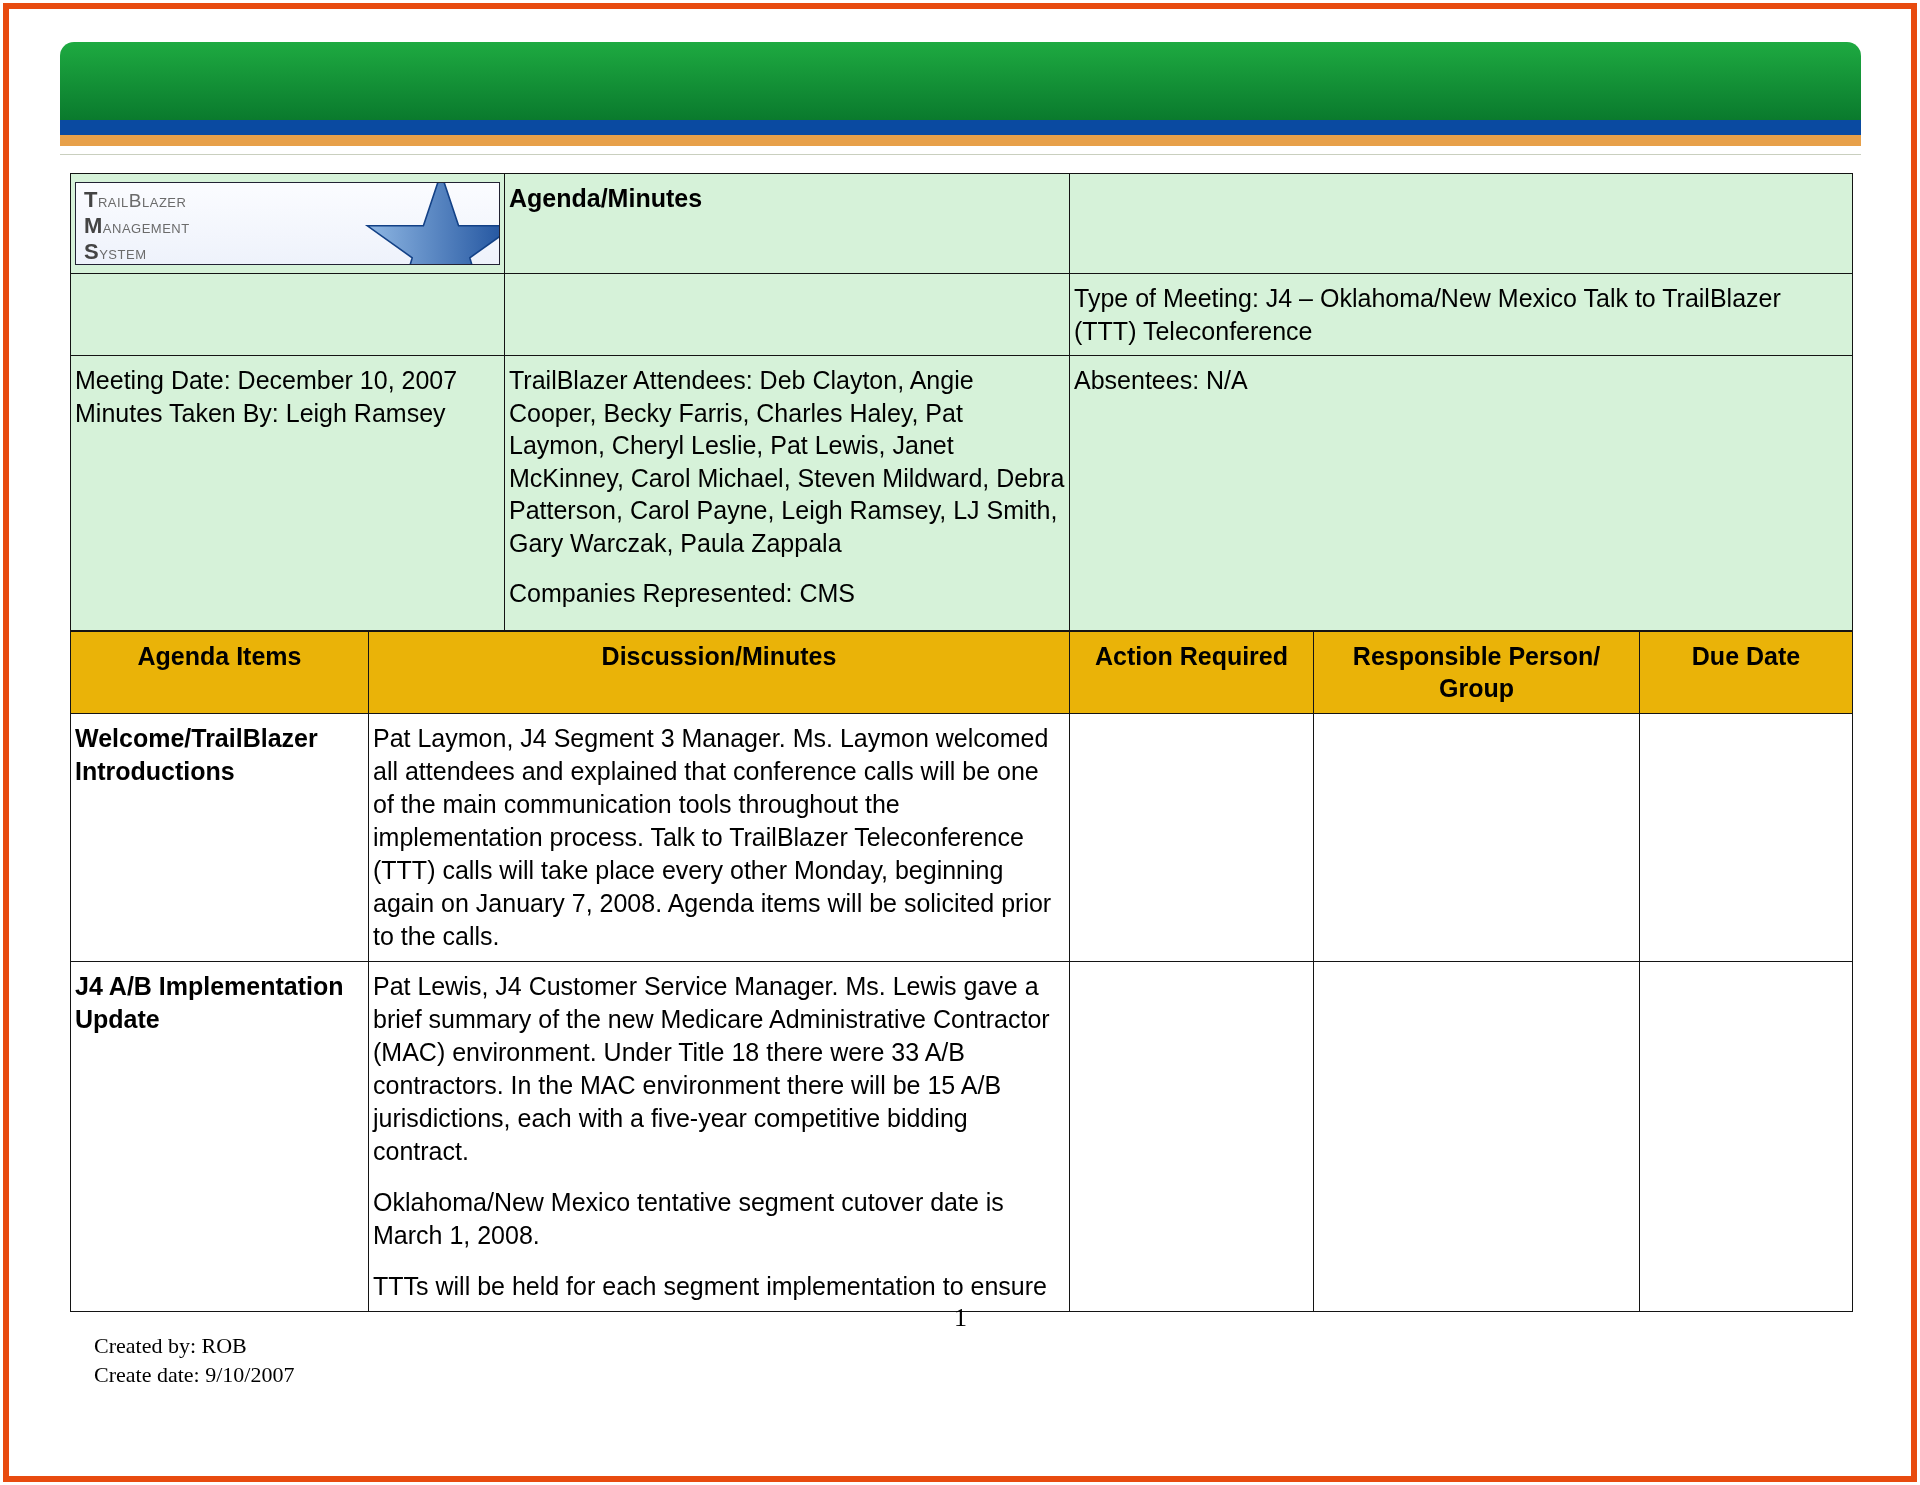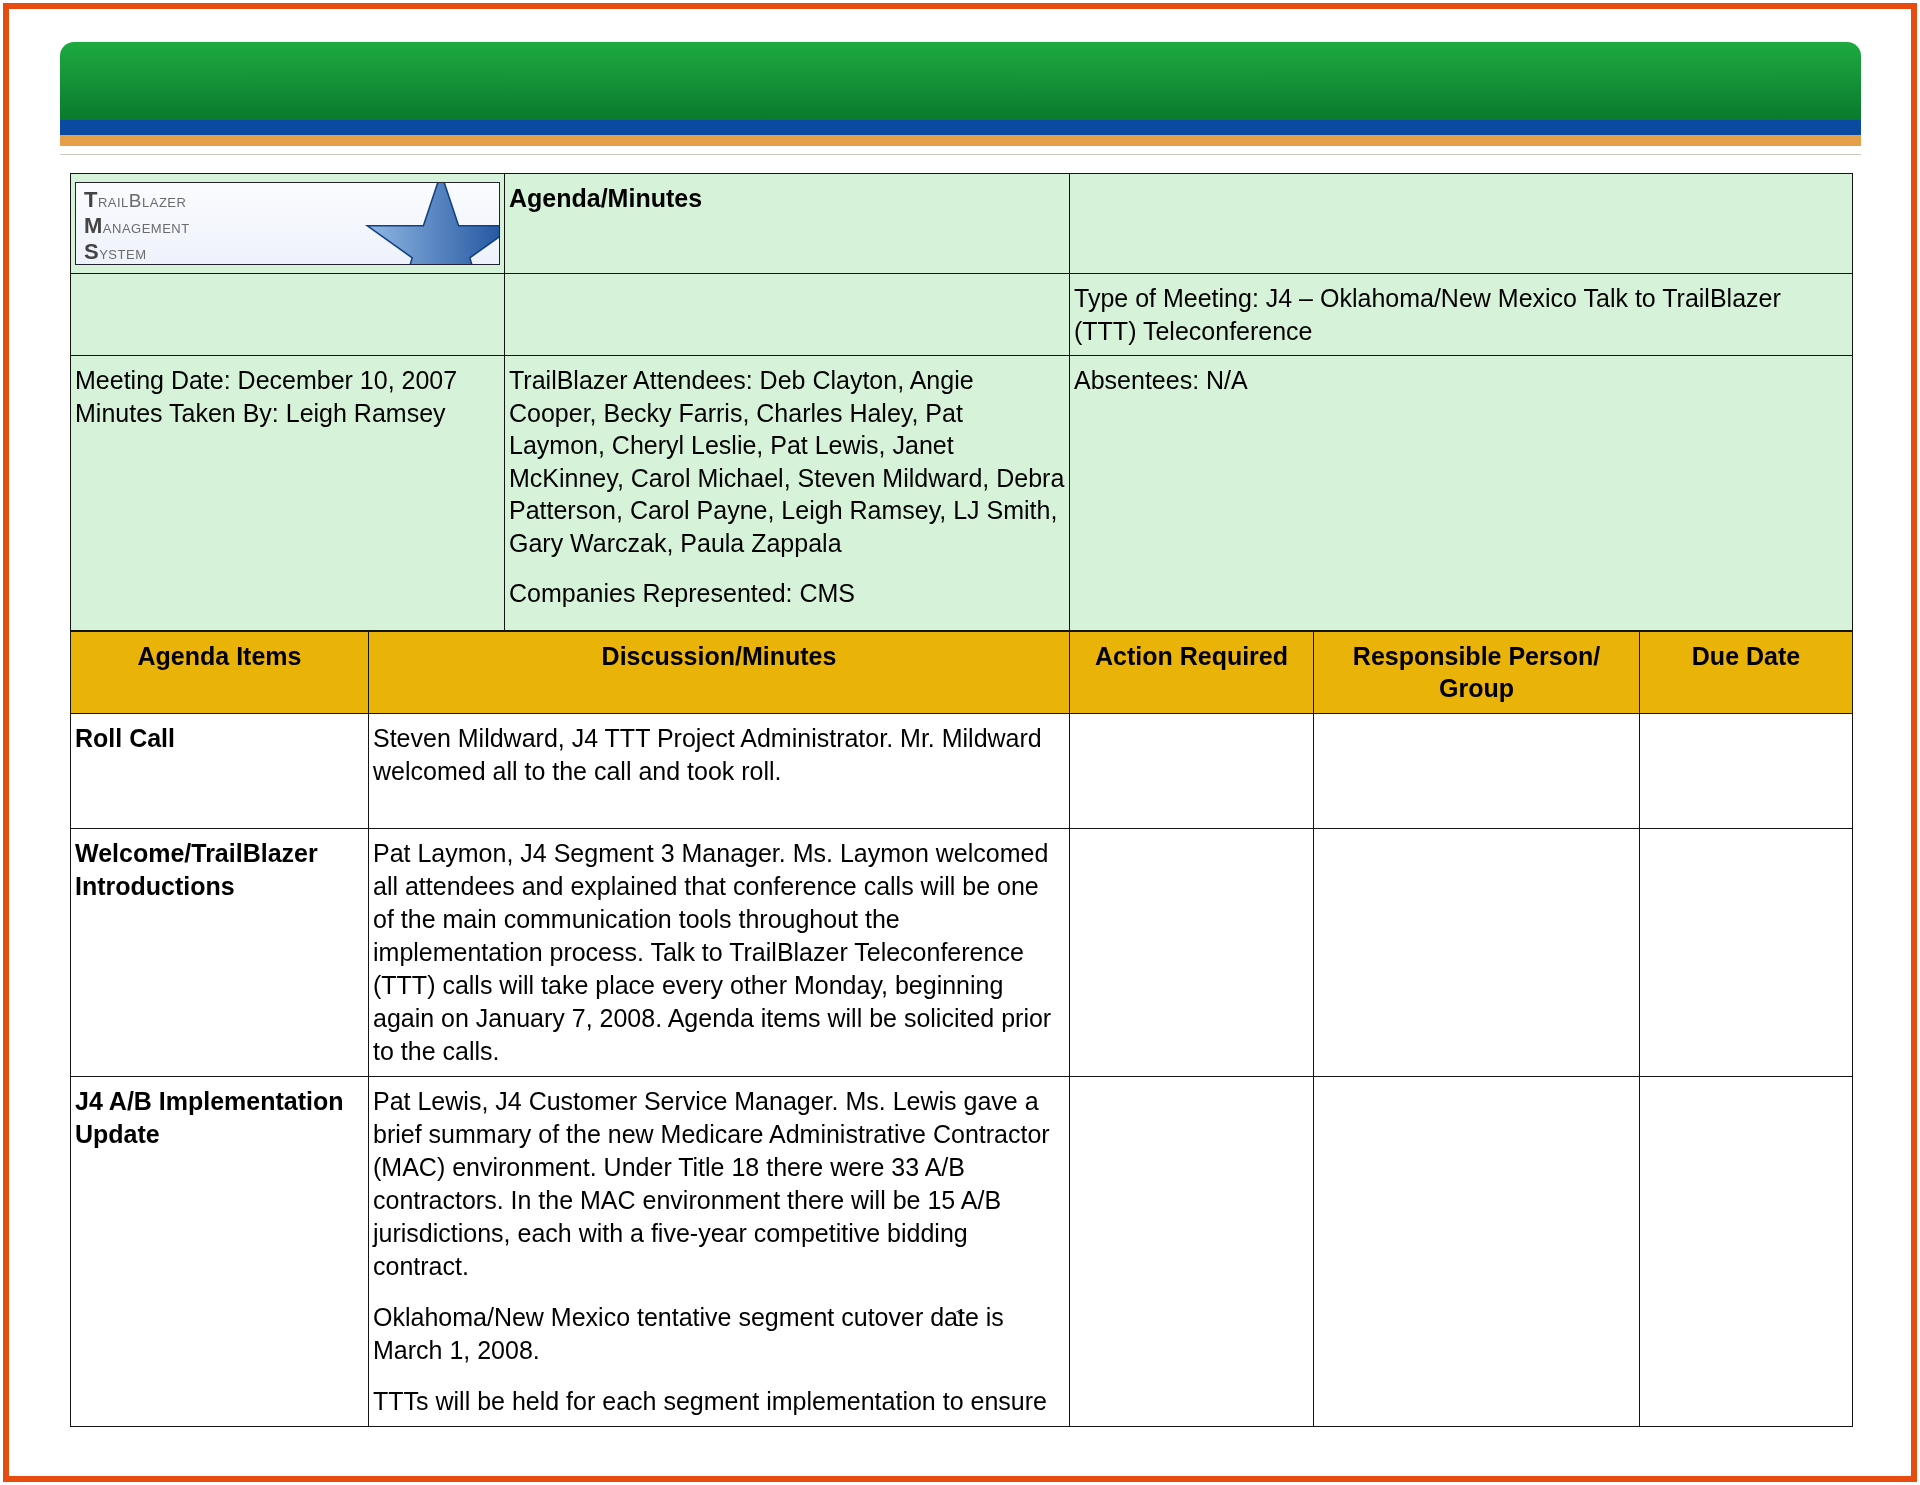--- a/index.html
+++ b/index.html
@@ -221,29 +221,20 @@
     </colgroup>
     <tbody>
         <tr class="hdr-row">
       <th>Agenda Items</th>
       <th>Discussion/Minutes</th>
       <th>Action Required</th>
       <th>Responsible Person/ Group</th>
       <th>Due Date</th>
     </tr>
 
-    <tr>
-      <td class="item-col">Roll Call</td>
-      <td style="padding-bottom:40px;">
-        <span class="bold">Steven Mildward, J4 TTT Project Administrator.</span><span> Mr. Mildward welcomed all to the call and took roll.</span>
-      </td>
-      <td></td>
-      <td></td>
-      <td></td>
-    </tr>
 
     <tr>
       <td class="item-col">Welcome/TrailBlazer Introductions</td>
       <td>
         <span class="bold">Pat Laymon, J4 Segment 3 Manager.</span><span> Ms. Laymon welcomed all attendees and explained that conference calls will be one of the main communication tools throughout the implementation process. Talk to TrailBlazer Teleconference (TTT) calls will take place every other Monday, beginning again on January 7, 2008. Agenda items will be solicited prior to the calls.</span>
       </td>
       <td></td>
       <td></td>
       <td></td>
     </tr>
@@ -259,14 +250,18 @@
       </td>
       <td></td>
       <td></td>
       <td></td>
     </tr>
   </tbody>
     </table>
 
   <div class="page-num">1</div>
 
+  <div class="foot-meta">
+    <span>Created by:  </span><span>ROB</span><br>
+    <span>Create date:  </span><span>9/10/2007</span>
+  </div>
 
 </div>
 
 </body></html>

